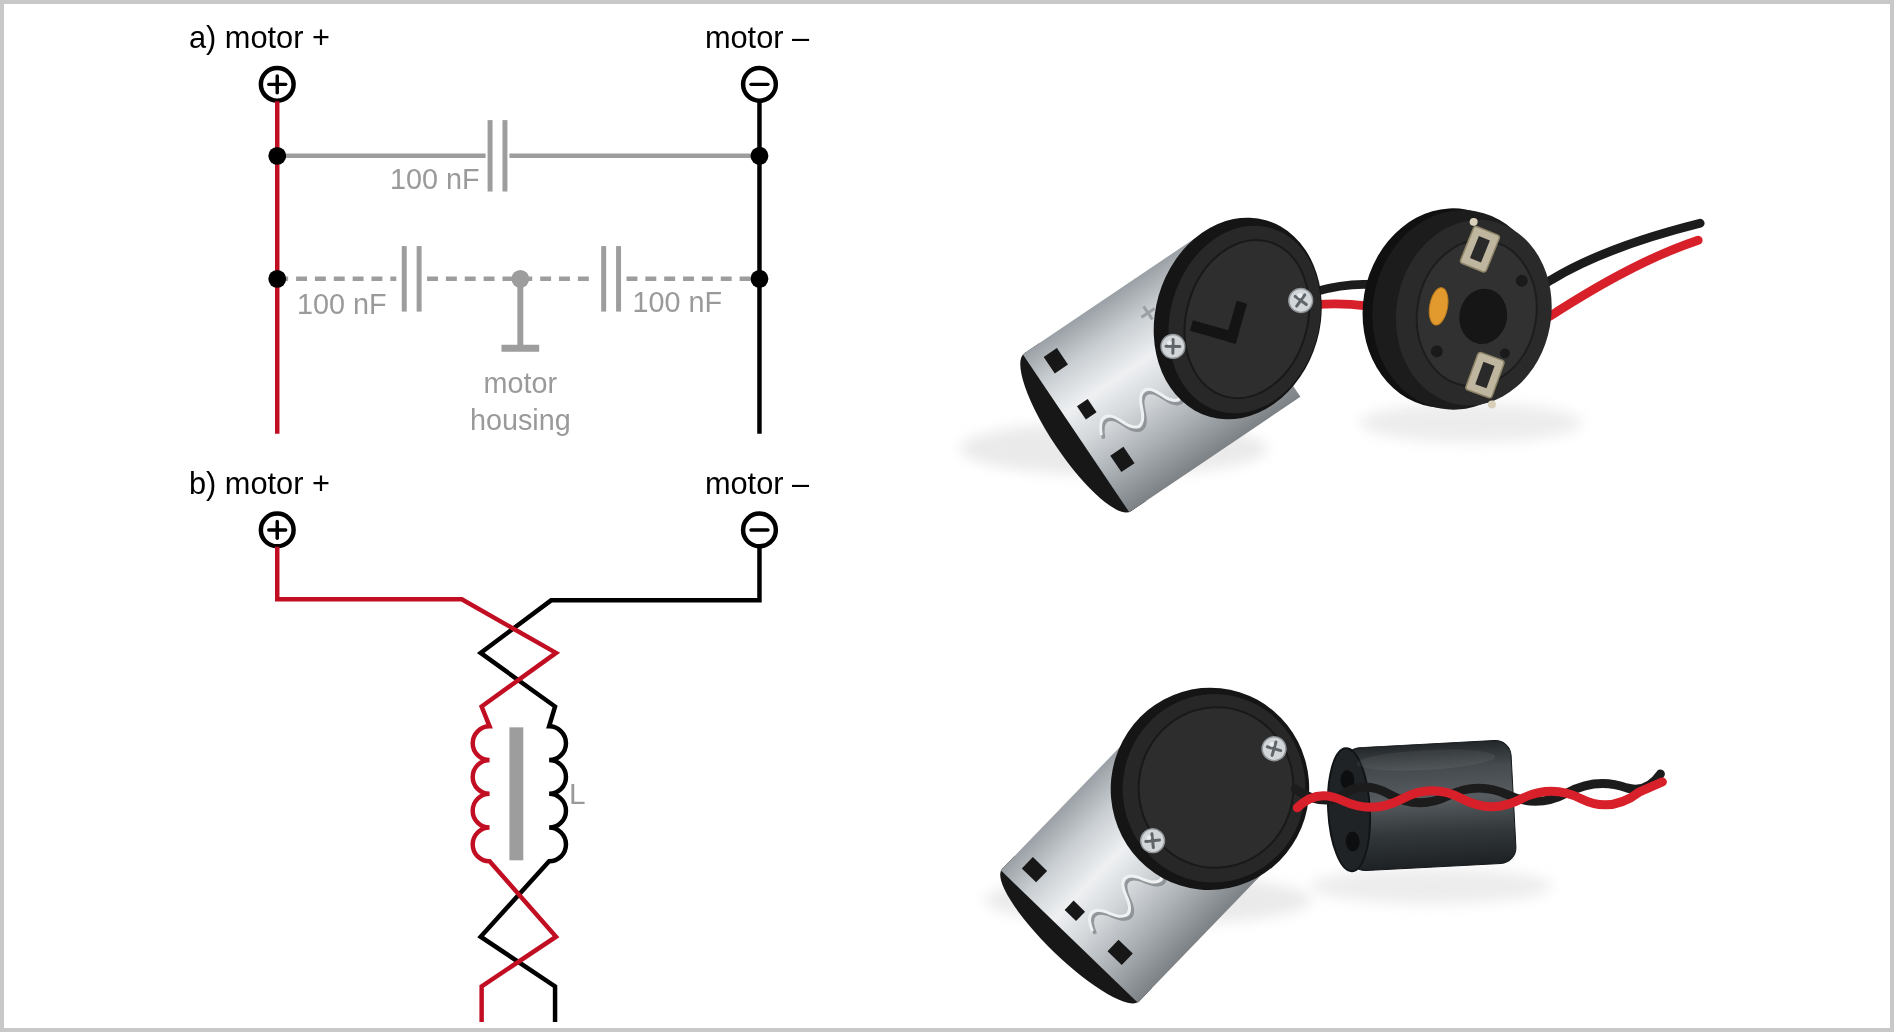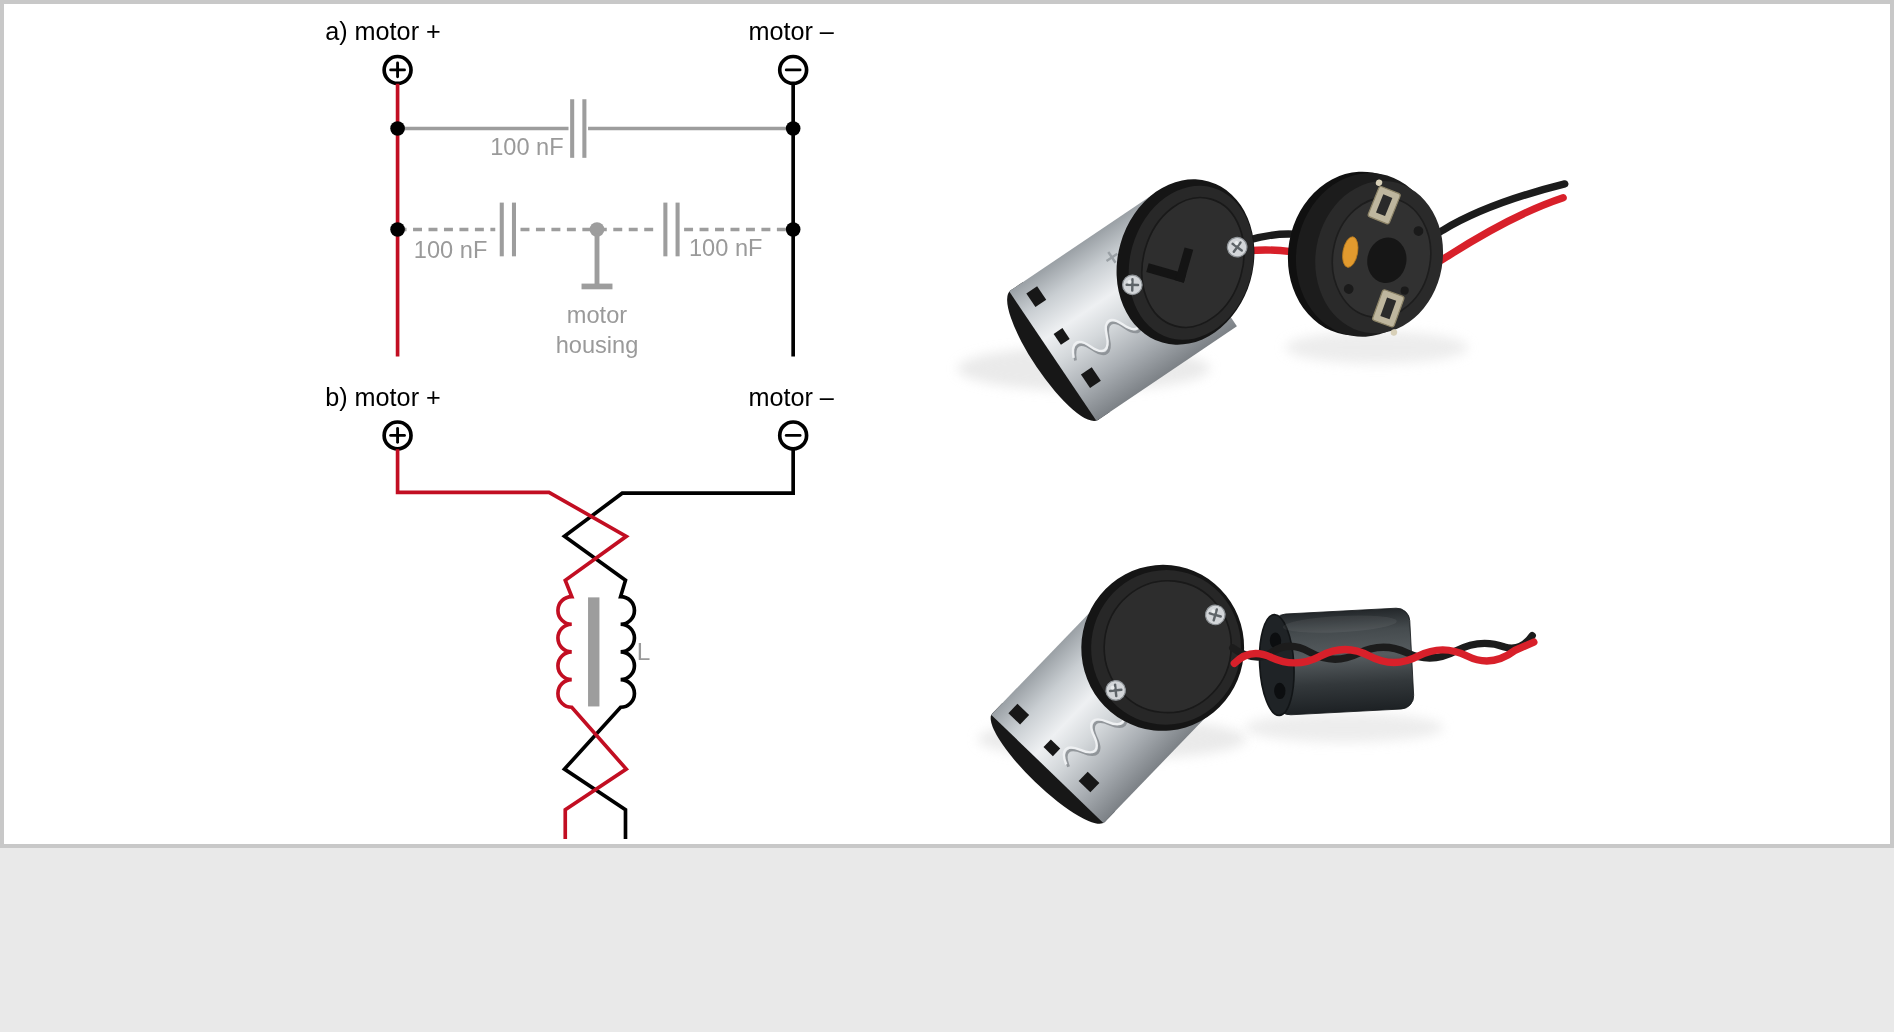--- a/index.html
+++ b/index.html
@@ -1,18 +1,18 @@
 <!DOCTYPE html>
 <html style="--frame_border: #c8c8c8; --background: #ffffff; --wire_red: #c20e22; --wire_black: #000000; --circuit_gray: #9d9d9d; --label_black: #000000; --label_gray: #9a9a9a; --photo_red: #d8202a; --photo_black: #1c1c1c; --orange_capacitor: #e29a2e;"><head>
 <meta charset="utf-8">
 <style>
   html,body{margin:0;padding:0;background:#e9e9e9;}
   .frame{
     position:relative;
-    width:1894px;height:848px;
+    width:1894px;height:1032px;
     box-sizing:border-box;
     border:4px solid var(--frame_border,#c8c8c8);
     background:var(--background,#ffffff);
     overflow:hidden;
     font-family:"Liberation Sans", sans-serif;
   }
   .frame svg{position:absolute;left:0;top:0;width:100%;height:100%;display:block;}
   .t-black{fill:var(--label_black,#000);font-family:"Liberation Sans",sans-serif;font-size:31px;}
   .t-gray{fill:var(--label_gray,#9a9a9a);font-family:"Liberation Sans",sans-serif;font-size:29px;}
   .w-red{stroke:var(--wire_red,#c20e22);stroke-width:4.5;fill:none;}

